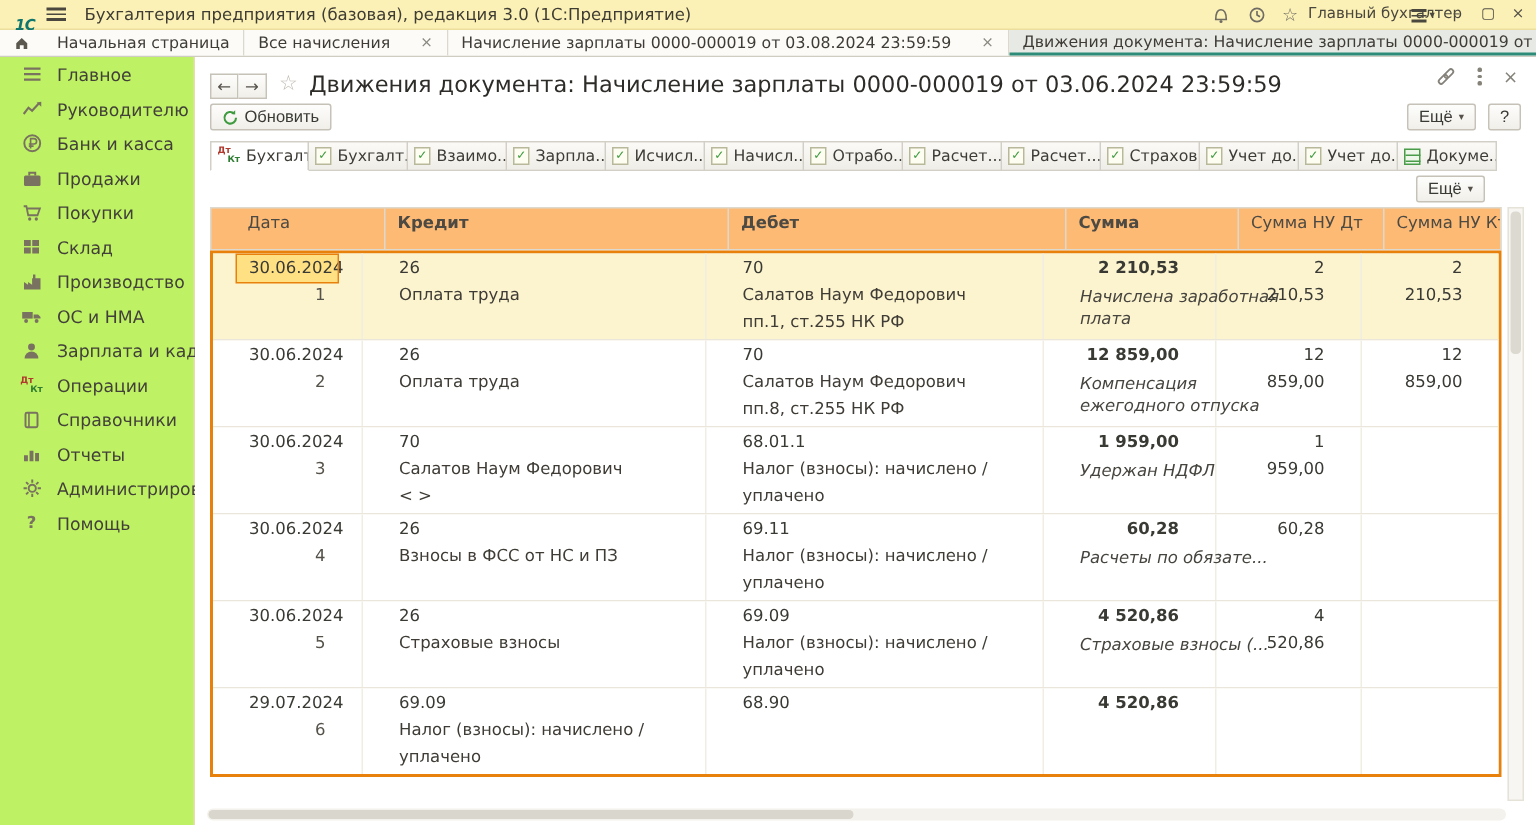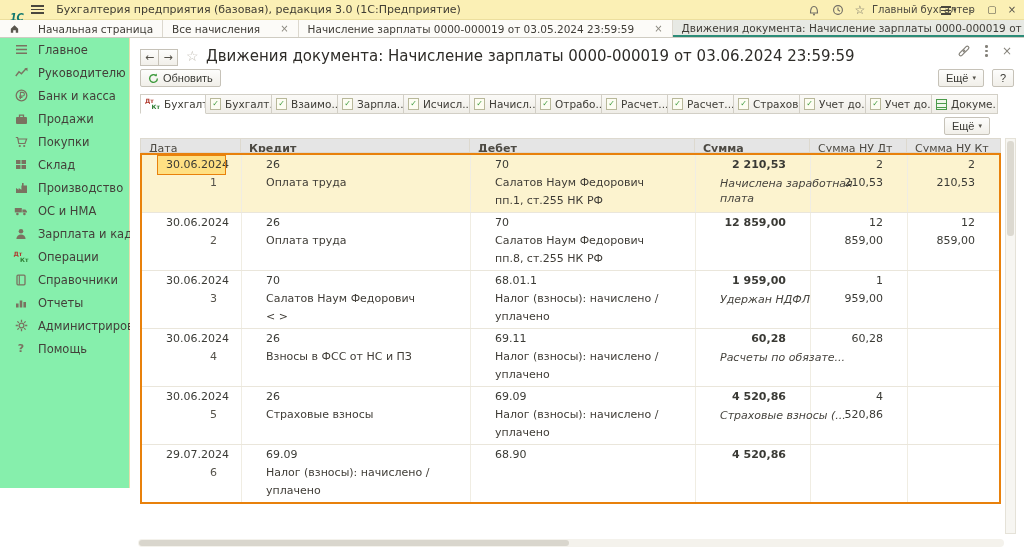--- a/index.html
+++ b/index.html
@@ -24,21 +24,21 @@
   .winbtn { position:absolute; top:2px; width:16px; height:15px; text-align:center; font-size:10px; color:#55524a; cursor:pointer; line-height:15px; }
 
   
   .tabbar { position:absolute; left:0; top:20px; width:1024px; height:18px; background:#fcfbf8; border-bottom:1px solid #cfccc2; display:flex; }
   .btab { display:flex; align-items:center; gap:18px; padding:0 9px; border-right:1px solid #dcd8ce; font-size:10.5px; color:#3f3c36; white-space:nowrap; cursor:pointer; background:#fcfbf8; }
   .btab.active { background:#e7e9e4; border-bottom:2px solid #2c8c78; }
   .btab .x { color:#8b887f; font-size:10px; margin-left:2px; }
   .homeic { width:11px; height:11px; }
 
   
-  .sidebar { position:absolute; left:0; top:38px; width:130px; height:450px; background:#86efac; border-right:1px solid #e8ddae; }
+  .sidebar { position:absolute; left:0; top:38px; width:130px; height:512px; background:#bef264; border-right:1px solid #e8ddae; }
   .sbitem { display:flex; align-items:center; height:23px; padding-left:13px; cursor:pointer; color:#43403a; font-size:11.5px; white-space:nowrap; }
   .sbitem .sic { width:16px; height:13px; margin-right:9px; display:flex; align-items:center; justify-content:center; flex:none; }
   .sic svg { stroke:#7a7260; fill:none; stroke-width:1.2; }
   .sic .fil { fill:#7a7260; stroke:none; }
   .dtkt { position:relative; width:15px; height:12px; font-weight:bold; }
   .dtkt b { position:absolute; font-size:6px; line-height:6px; font-style:normal; }
   .dtkt .dt { color:#b03a2e; top:0; left:0; }
   .dtkt .kt { color:#2e7d32; bottom:0; right:0; }
   .qmark { font-weight:bold; color:#7a7260; font-size:11px; }
 
@@ -68,21 +68,21 @@
   .rt-ic { display:none; flex:none; }
   .rt-ic.show { display:inline-flex; }
   .ic-doc-check { width:11px; height:12px; background:#fdfdf2; border:1px solid #b8b89a; align-items:center; justify-content:center; color:#3f9b3f; font-size:8px; line-height:8px; }
   .ic-table { width:11px; height:11px; border:1px solid #4a9b4a; background:
       linear-gradient(#4a9b4a,#4a9b4a) 0 3px/11px 1px no-repeat,
       linear-gradient(#4a9b4a,#4a9b4a) 0 7px/11px 1px no-repeat, #eef7ea; }
   .morebtn2 { position:absolute; right:34px; top:79px; }
 
   
   .tbl { position:absolute; left:10px; top:100px; width:861px; }
-  .thead { display:grid; grid-template-columns:100px 229px 225px 115px 97px 1fr; height:15px; background:#e5e5e5; border:1px solid #ddd9cf; }
+  .thead { display:grid; grid-template-columns:100px 229px 225px 115px 97px 1fr; height:29px; background:#fdba74; border:1px solid #ddd9cf;padding-left:16px; }
   .th { padding:3px 8px; color:#4d4a43; border-right:1px solid #ddd9cf; overflow:hidden; white-space:nowrap; }
   .th:nth-child(2),.th:nth-child(3),.th:nth-child(4) { font-weight:bold; }
   .th:last-child { border-right:0; }
   .tbody { border:2px solid #e8810c; background:#fff; }
   .trow { display:grid; grid-template-columns:100px 229px 225px 115px 97px 1fr; border-bottom:1px solid #eae6db; background:#fff; cursor:default; }
   .trow:last-child { border-bottom:0; }
   .trow.current { background:#fcf3cf; }
   .cell { padding:1px 24px 2px; line-height:18px; border-right:1px solid #f0ede3; overflow:visible; }
   .cell:last-child { border-right:0; }
   .acct { font-weight:normal; }
@@ -148,21 +148,21 @@
             <path d="M2 6.3 L6 2.5 L10 6.3 V10.5 H7.4 V7.8 H4.6 V10.5 H2 Z" fill="#5a574e"></path>
           </svg>
       </span>
       <span>Начальная страница</span>
     </div>
     <div class="btab">
       <span>Все начисления</span>
       <span class="x">×</span>
     </div>
     <div class="btab">
-      <span>Начисление зарплаты 0000-000019 от 03.05.2024 23:59:59</span>
+      <span>Начисление зарплаты 0000-000019 от 03.08.2024 23:59:59</span>
       <span class="x">×</span>
     </div>
     <div class="btab active">
       <span>Движения документа: Начисление зарплаты 0000-000019 от 03.06.2024 23:59:59</span>
 
     </div>
   </div>
 
   <div class="sidebar">
     <div class="sbitem">
@@ -468,20 +468,21 @@
       <div class="l2">Оплата труда</div>
       <div class="l3"></div>
     </div>
     <div class="cell">
       <div class="acct">70</div>
       <div class="l2">Салатов Наум Федорович</div>
       <div class="l3">пп.8, ст.255 НК РФ</div>
     </div>
     <div class="cell">
       <div class="sumv">12 859,00</div>
+      <div class="comment">Компенсация ежегодного отпуска</div>
     </div>
     <div class="cell">
       <div class="nuv">12 859,00</div>
     </div>
     <div class="cell">
       <div class="nuv">12 859,00</div>
     </div>
   </div>
           <div class="trow">
     <div class="cell">

